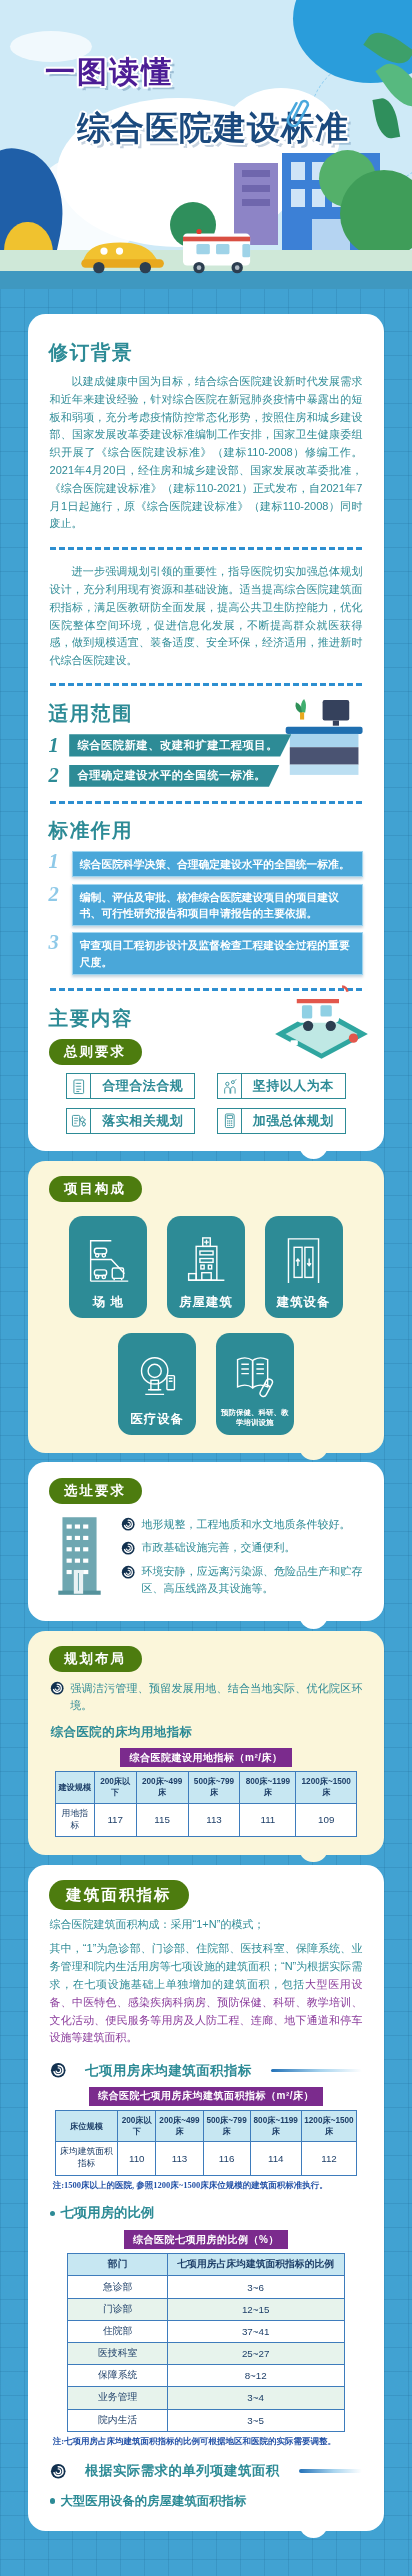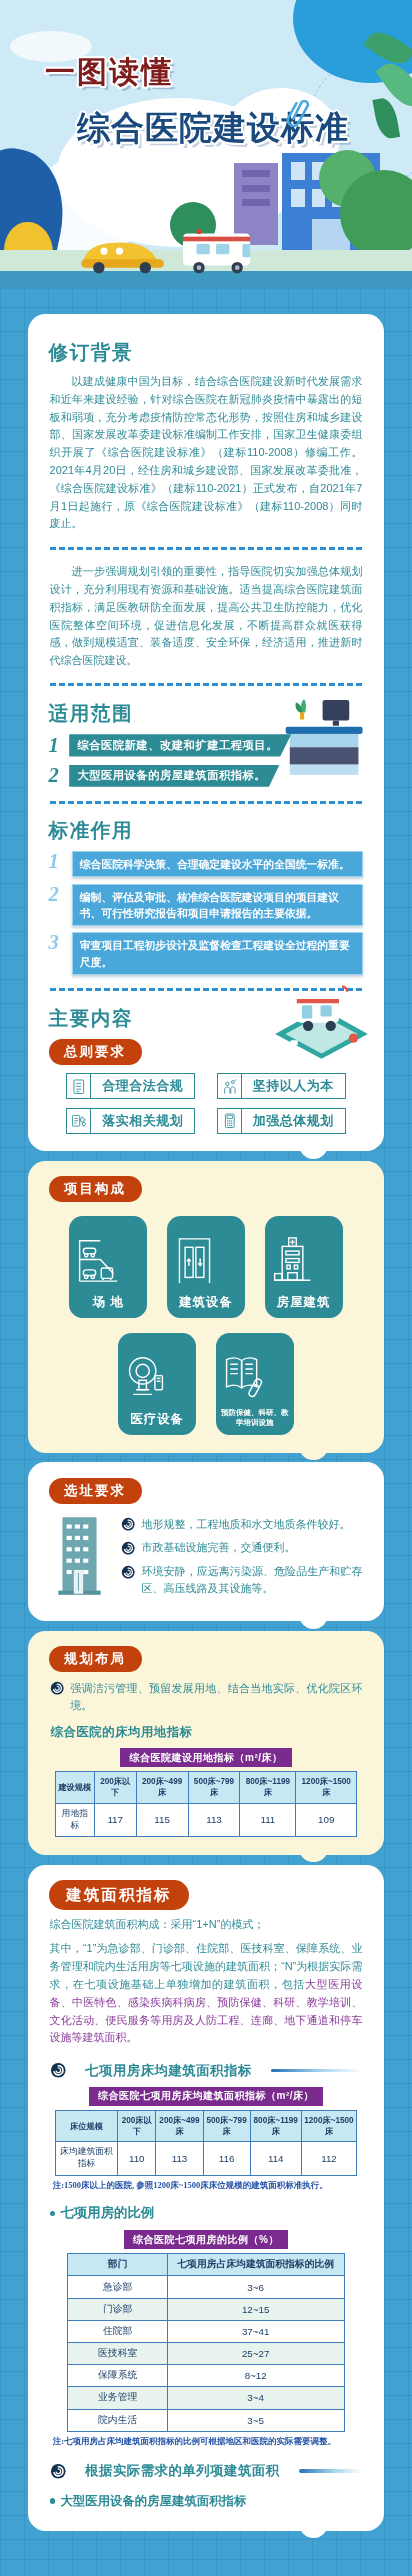--- a/index.html
+++ b/index.html
@@ -28,21 +28,21 @@
   .leaf.l1 { width:46px; height:24px; transform:rotate(35deg); right:5.2px; top:5.2px; background:#3da06a; }
   .leaf.l2 { width:52px; height:26px; transform:rotate(55deg); right:-10.3px; top:41px; background:#57b97f; }
   .leaf.l3 { width:41px; height:20.6px; transform:rotate(80deg); right:10.3px; top:77px; background:#2f8f5c; }
   .navy-plant { position:absolute; left:-41px; top:149px; width:103px; height:144px;
     background:#1f5fa8; border-radius:45% 55% 40% 60%; transform:rotate(12deg); }
   .yellow-dot { position:absolute; left:4.1px; top:222px; width:49px; height:62px;
     background:#f0c22f; border-radius:48% 52% 45% 55%; }
   .green-blob-left { position:absolute; left:20.6px; top:260px; width:62px; height:41px;
     background:#2e9d87; border-radius:50% 50% 0 0; }
   .hero-title { position:absolute; left:45px; top:52px; z-index:5; }
-  .hero-title .t1 { display:block; font-size:30px; font-weight:900; color:#7f1d1d; letter-spacing:2.1px;
+  .hero-title .t1 { display:block; font-size:30px; font-weight:900; color:#4c1d95; letter-spacing:2.1px;
     text-shadow:-2.1px 0 #fff,2.1px 0 #fff,0 -2.1px #fff,0 2.1px #fff,-1.5px -1.5px #fff,1.5px 1.5px #fff,-1.5px 1.5px #fff,1.5px -1.5px #fff,3.6px 3.6px 0 rgba(27,74,126,.28); }
   .hero-title .t2 { display:block; margin-top:13.4px; font-size:33px; font-weight:900; color:#1b4a7e; letter-spacing:1px;
     text-shadow:-2.1px 0 #fff,2.1px 0 #fff,0 -2.1px #fff,0 2.1px #fff,-1.5px -1.5px #fff,1.5px 1.5px #fff,-1.5px 1.5px #fff,1.5px -1.5px #fff,3.6px 3.6px 0 rgba(27,74,126,.25);margin-left:32px; }
   .bld-purple { position:absolute; left:234px; bottom:44px; width:44px; height:82px; background:#8d84c6; }
   .bld-purple i { display:block; margin:7.2px auto 0; width:28px; height:7.2px; background:#6f66ad; }
   .bld-blue { position:absolute; left:282px; bottom:38px; width:98px; height:98px; background:#3c80d6; }
   .bld-blue .win { position:absolute; background:#cfe4f7; width:13.4px; height:17.5px; }
   .bld-blue .door { position:absolute; left:30px; bottom:0; width:38px; height:32px; background:#b5d4f2; }
   .tree { position:absolute; border-radius:50%; background:#4aa24f; }
   .tree.t1 { right:-15.5px; bottom:31px; width:88px; height:88px; background:#3f9d59; }
@@ -54,21 +54,21 @@
   .clip-svg { position:absolute; left:286px; top:96px; z-index:6; }
   
   .content { padding:25px 0 0; }
   .card { position:relative; margin:0 28px 9.3px; padding:15.5px 20.6px 17.5px; border-radius:17.5px; background:#ffffff; }
   .card.cream { background:#fbf6da; }
   .card::after { content:""; position:absolute; left:76%; bottom:-7.2px; width:29px; height:14.4px;
     background:inherit; border-radius:0 0 14.4px 14.4px; }
   .sec-title { color:#2d8b96; font-size:19.6px; font-weight:900; letter-spacing:1.5px; margin:9.3px 0 7.2px; }
   .body-p { color:#2e8b96; font-size:11px; line-height:1.62; text-align:justify; text-indent:2em; margin:3.1px 1px; }
   .dashed-sep { border:none; border-top:3.1px dashed #2e8fd0; margin:13.4px 1px; }
-  .pill { display:inline-block; background:#c2410c; color:#fff; border-radius:515px;
+  .pill { display:inline-block; background:#4d7c0f; color:#fff; border-radius:515px;
     padding:4.1px 15.5px; font-size:13.4px; font-weight:bold; letter-spacing:2.1px; }
   .pill.big { font-size:15.5px; padding:4.6px 17.5px; }
   
   .scope-wrap { position:relative; min-height:77px; }
   .scope-item { display:flex; align-items:center; margin:7.2px 0; }
   .scope-num { width:20.6px; color:#2d8b96; font-weight:900; font-style:italic; font-size:20.6px;
     font-family:"Liberation Serif",serif; }
   .scope-banner { background:#2d8b96; color:#fff; font-weight:bold; font-size:11.3px; padding:3.6px 13.4px 3.6px 8.2px;
     clip-path:polygon(0 0,100% 0,95% 100%,0 100%); letter-spacing:0.5px; }
   .desk-svg { position:absolute; right:0; top:-3.1px; }
@@ -85,21 +85,21 @@
   .principle-grid { display:grid; grid-template-columns:129px 129px; gap:8.2px 21.6px; justify-content:center; }
   .principle-box { display:flex; align-items:stretch; border:1px solid #2d8b96; background:#fff; }
   .principle-box .ic { display:flex; align-items:center; justify-content:center; width:24px;
     border-right:1px solid #2d8b96; padding:2.1px; }
   .principle-box .lb { flex:1; display:flex; align-items:center; justify-content:center;
     color:#2d8b96; font-weight:900; font-size:13px; letter-spacing:0.5px; padding:3.1px 2.1px; }
   
   .proj-row { display:flex; justify-content:center; gap:19.6px; margin-top:13.4px; }
   .proj-row.second { margin-top:15.5px; }
   .proj-card { width:78px; min-height:102px; background:#2d8b96; border-radius:13.4px;
-    display:flex; flex-direction:column; padding:10.3px 4.1px 7.2px; }
+    display:flex; flex-direction:column; align-items:center; padding:10.3px 4.1px 7.2px; }
   .proj-card .pic { flex:1; display:flex; align-items:center; }
   .proj-card .plabel { color:#fff; font-weight:bold; font-size:12.4px; letter-spacing:1px; text-align:center; }
   .proj-card .plabel.small { font-size:7.5px; letter-spacing:0; line-height:1.35; }
   
   .ib { display:flex; gap:6.2px; margin:6.7px 1px; }
   .ib .swirl { flex:none; margin-top:1.5px; }
   .ib .txt { color:#2e8b96; font-size:11px; line-height:1.55; text-align:justify; }
   .site-flex { display:flex; gap:10.3px; margin-top:5.2px; }
   .site-illu { flex:none; padding-top:3.1px; }
   .sub-head { color:#2d8b96; font-size:12.4px; font-weight:900; margin:10.3px 2.1px 1px; letter-spacing:0.5px; }
@@ -215,21 +215,21 @@
           <rect x="28" y="72" width="134" height="26" fill="#a8d4ee"></rect>
           <rect x="28" y="98" width="134" height="34" fill="#4a5372"></rect>
           <rect x="28" y="132" width="134" height="20" fill="#bcdff2"></rect>
         </svg>
         <div class="scope-item">
           <span class="scope-num">1</span>
           <span class="scope-banner">综合医院新建、改建和扩建工程项目。</span>
         </div>
         <div class="scope-item">
           <span class="scope-num">2</span>
-          <span class="scope-banner">大型医用设备的房屋建筑面积指标。</span>
+          <span class="scope-banner">合理确定建设水平的全国统一标准。</span>
         </div>
       </div>
 
       <hr class="dashed-sep">
 
       <h2 class="sec-title">标准作用</h2>
       <div class="role-item">
         <span class="role-num">1</span>
         <div class="role-box">综合医院科学决策、合理确定建设水平的全国统一标准。</div>
       </div>
@@ -339,45 +339,45 @@
                 <circle cx="40" cy="91" r="3.5"></circle>
               <rect x="58" y="72" width="24" height="22" rx="3"></rect>
                 <path d="M62 94v4M78 94v4"></path>
             </svg>
           </span>
           <span class="plabel">场 地</span>
         </div>
         <div class="proj-card">
           <span class="pic">
             <svg width="47" height="52" viewBox="0 0 100 110" fill="none" stroke="#fff" stroke-width="3">
-              <path d="M18 104V10h64v94"></path>
-                <rect x="30" y="28" width="17" height="64"></rect>
-                <rect x="53" y="28" width="17" height="64"></rect>
-              <path d="M38 52v16M34 58l4-5 4 5"></path>
-                <path d="M62 52v16M58 62l4 5 4-5"></path>
-            </svg>
-          </span>
-          <span class="plabel">建筑设备</span>
-        </div>
-        <div class="proj-card">
-          <span class="pic">
-            <svg width="47" height="52" viewBox="0 0 100 110" fill="none" stroke="#fff" stroke-width="3">
               <rect x="28" y="26" width="44" height="72"></rect>
                 <rect x="42" y="8" width="16" height="18"></rect>
               <path d="M50 12v10M45 17h10"></path>
               <rect x="36" y="36" width="28" height="8"></rect>
                 <rect x="36" y="52" width="28" height="8"></rect>
               <rect x="38" y="66" width="7" height="8"></rect>
                 <rect x="54" y="66" width="7" height="8"></rect>
               <rect x="40" y="82" width="20" height="16"></rect>
                 <path d="M12 98h76"></path>
                 <rect x="12" y="84" width="16" height="14"></rect>
             </svg>
           </span>
           <span class="plabel">房屋建筑</span>
+        </div>
+        <div class="proj-card">
+          <span class="pic">
+            <svg width="47" height="52" viewBox="0 0 100 110" fill="none" stroke="#fff" stroke-width="3">
+              <path d="M18 104V10h64v94"></path>
+                <rect x="30" y="28" width="17" height="64"></rect>
+                <rect x="53" y="28" width="17" height="64"></rect>
+              <path d="M38 52v16M34 58l4-5 4 5"></path>
+                <path d="M62 52v16M58 62l4 5 4-5"></path>
+            </svg>
+          </span>
+          <span class="plabel">建筑设备</span>
         </div>
       </div>
       <div class="proj-row second">
         <div class="proj-card">
           <span class="pic">
             <svg width="47" height="52" viewBox="0 0 100 110" fill="none" stroke="#fff" stroke-width="3">
               <circle cx="44" cy="42" r="28"></circle>
                 <circle cx="44" cy="42" r="14"></circle>
               <path d="M30 82h28M24 92h40"></path>
                 <rect x="36" y="62" width="16" height="20"></rect>

